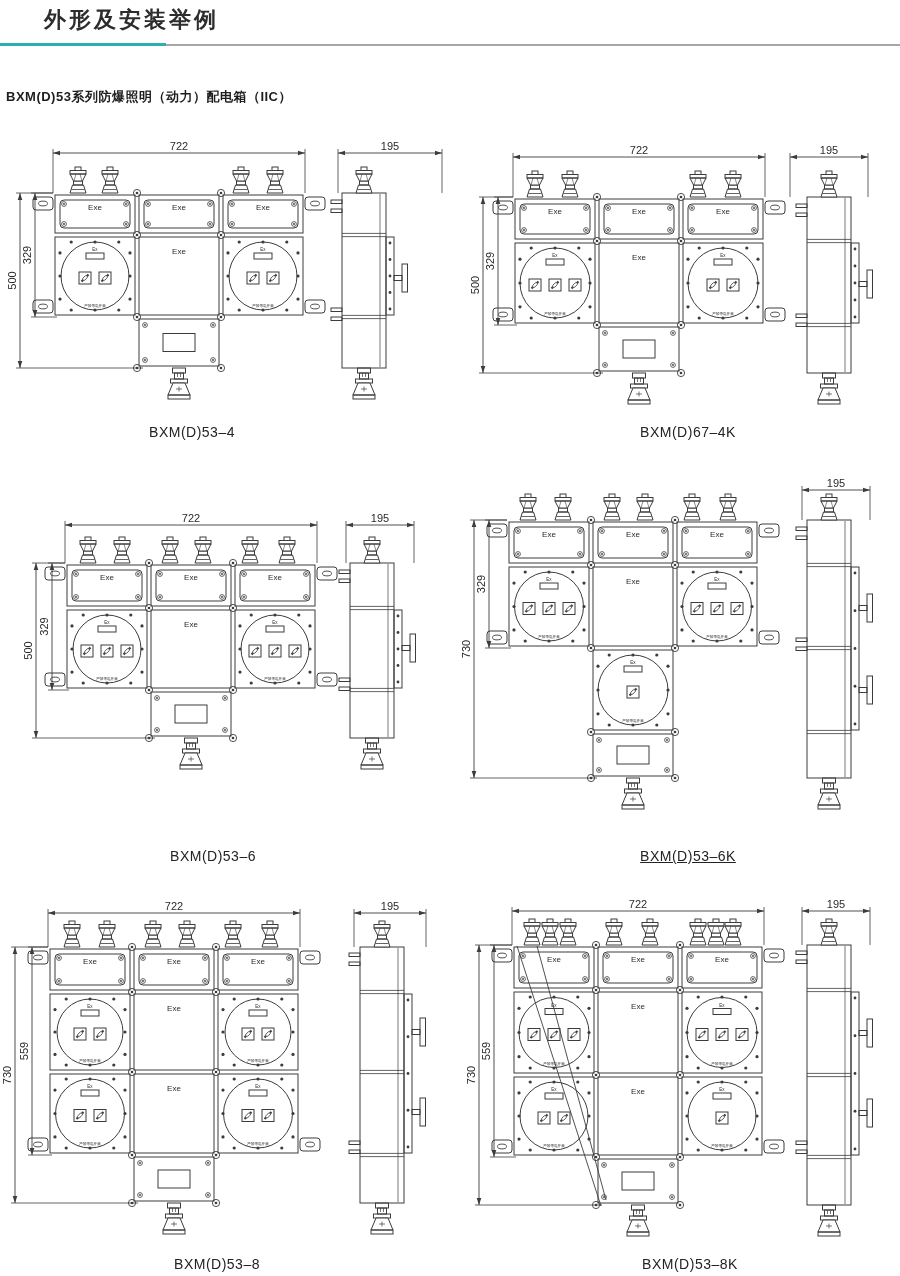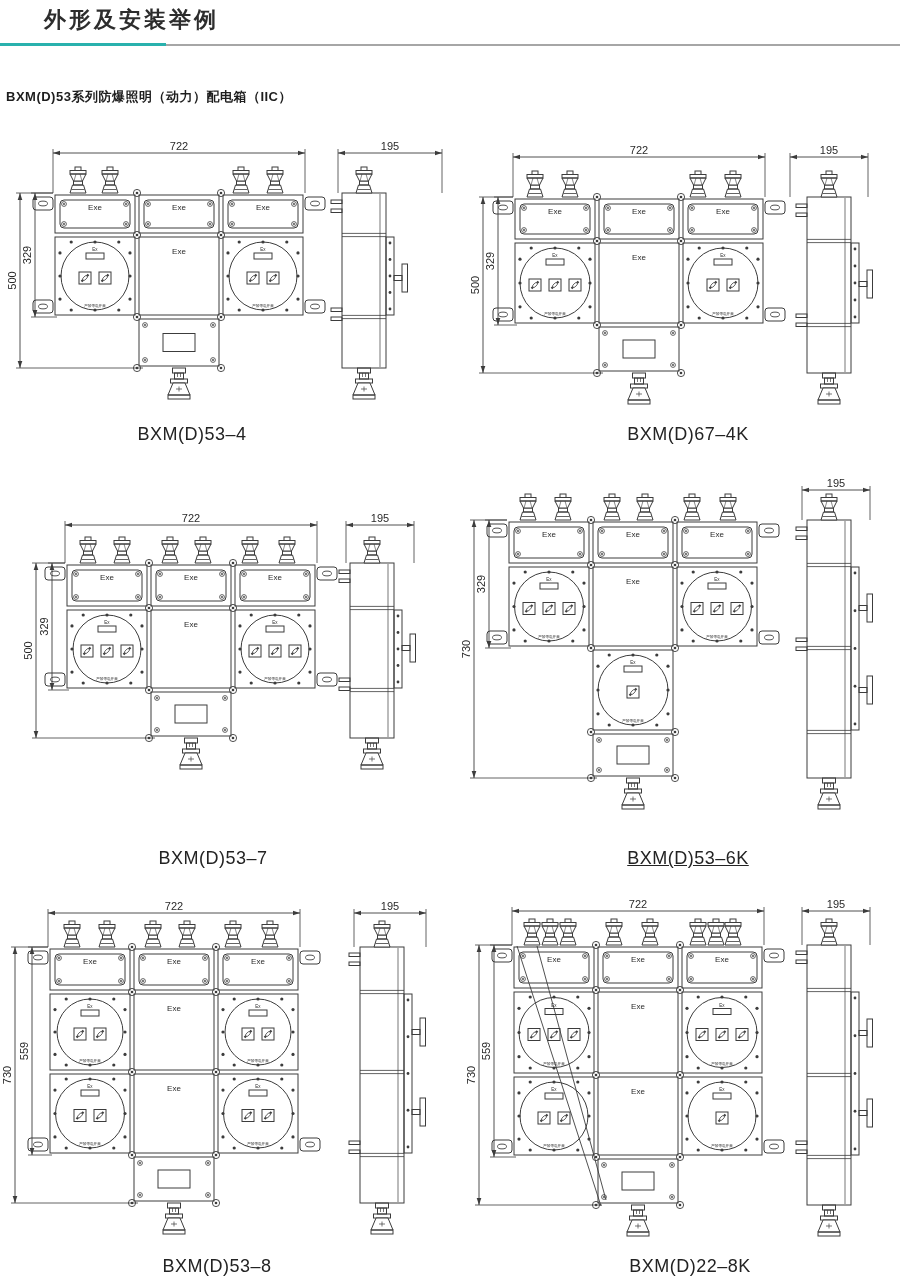--- a/index.html
+++ b/index.html
@@ -5,21 +5,21 @@
   html,body{margin:0;padding:0}
   body{width:900px;height:1276px;position:relative;background:#ffffff;
        font-family:"Liberation Sans","DejaVu Sans",sans-serif;overflow:hidden;}
   .page-title{position:absolute;left:10px;top:5px;font-size:22px;font-weight:bold;
        color:#2d2d2d;letter-spacing:3px;white-space:nowrap;margin-left:34px;}
   .rule{position:absolute;left:0;top:44px;width:900px;height:2px;background:#a6a6a6;}
   .rule-accent{position:absolute;left:0;top:-1px;width:166px;height:3px;background:#29b1ad;}
   .subtitle{position:absolute;left:6px;top:88px;font-size:13px;font-weight:bold;
        color:#1e1e1e;letter-spacing:0.5px;white-space:nowrap;}
   #drawings{position:absolute;left:0;top:0;}
-  .fig-label{position:absolute;transform:translateX(-50%);font-size:18px;color:#232323;
+  .fig-label{position:absolute;transform:translateX(-50%);font-size:14px;color:#232323;
        letter-spacing:0.5px;white-space:nowrap;}
 </style>
 </head>
 <body>
 
 <div class="page-title">外形及安装举例</div>
 <div class="rule" style="background: rgb(166, 166, 166);">
   <div class="rule-accent" style="background: rgb(41, 177, 173);"></div>
 </div>
 <div class="subtitle">BXM(D)53系列防爆照明（动力）配电箱（IIC）</div>
@@ -1594,16 +1594,16 @@
         <polygon points="494,1157 496.3,1150 491.7,1150" fill="#3c3c3c"></polygon>
         <line x1="490" y1="945" x2="512" y2="945" stroke="#3c3c3c" stroke-width="0.8"></line>
         <line x1="490" y1="1157" x2="516" y2="1157" stroke="#3c3c3c" stroke-width="0.8"></line>
         <text x="489.5" y="1051" fill="#2a2a2a" font-size="11" text-anchor="middle" font-family="&quot;Liberation Sans&quot;,&quot;DejaVu Sans&quot;,sans-serif" transform="rotate(-90 489.5 1051)">559</text>
       </g>
     </g>
   </svg>
 
 <div class="fig-label" style="left: 192px; top: 424px;">BXM(D)53–4</div>
 <div class="fig-label" style="left: 688px; top: 424px;">BXM(D)67–4K</div>
-<div class="fig-label" style="left: 213px; top: 848px;">BXM(D)53–7</div>
+<div class="fig-label" style="left: 213px; top: 848px;">BXM(D)53–6</div>
 <div class="fig-label" style="left: 688px; top: 848px; text-decoration: underline;">BXM(D)53–6K</div>
 <div class="fig-label" style="left: 217px; top: 1256px;">BXM(D)53–8</div>
-<div class="fig-label" style="left: 690px; top: 1256px;">BXM(D)22–8K</div>
+<div class="fig-label" style="left: 690px; top: 1256px;">BXM(D)53–8K</div>
 
 </body></html>

